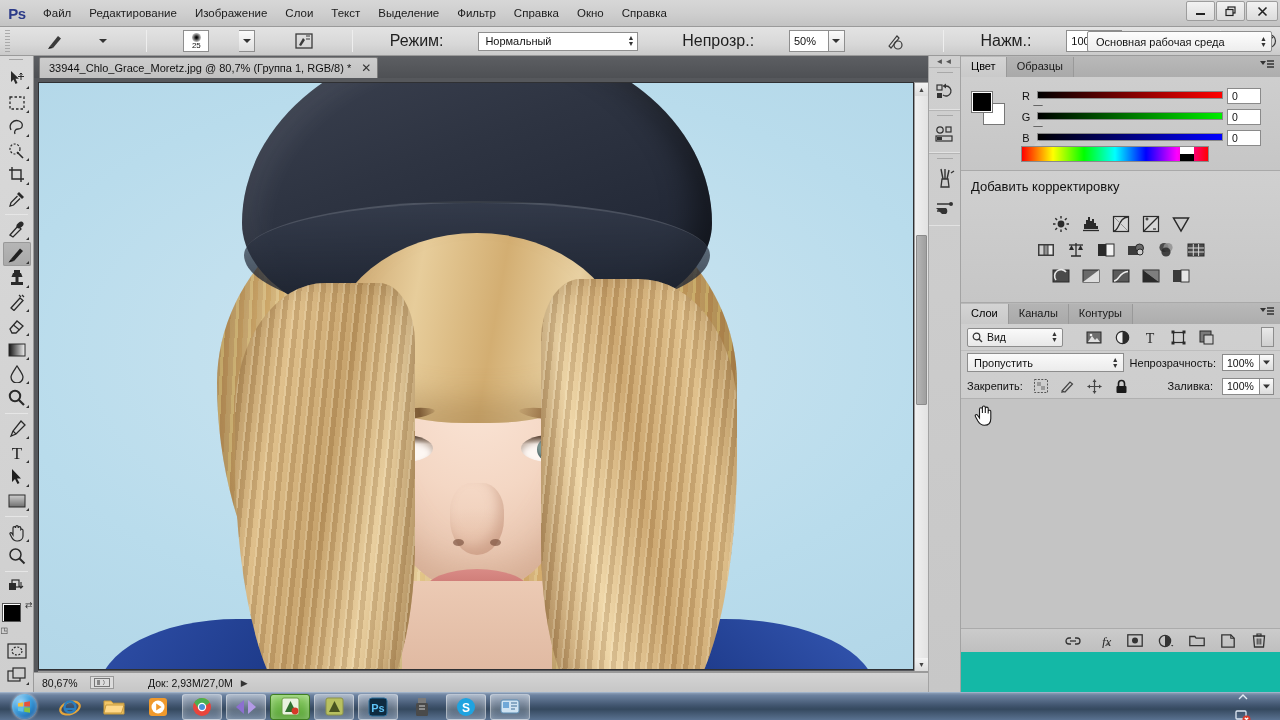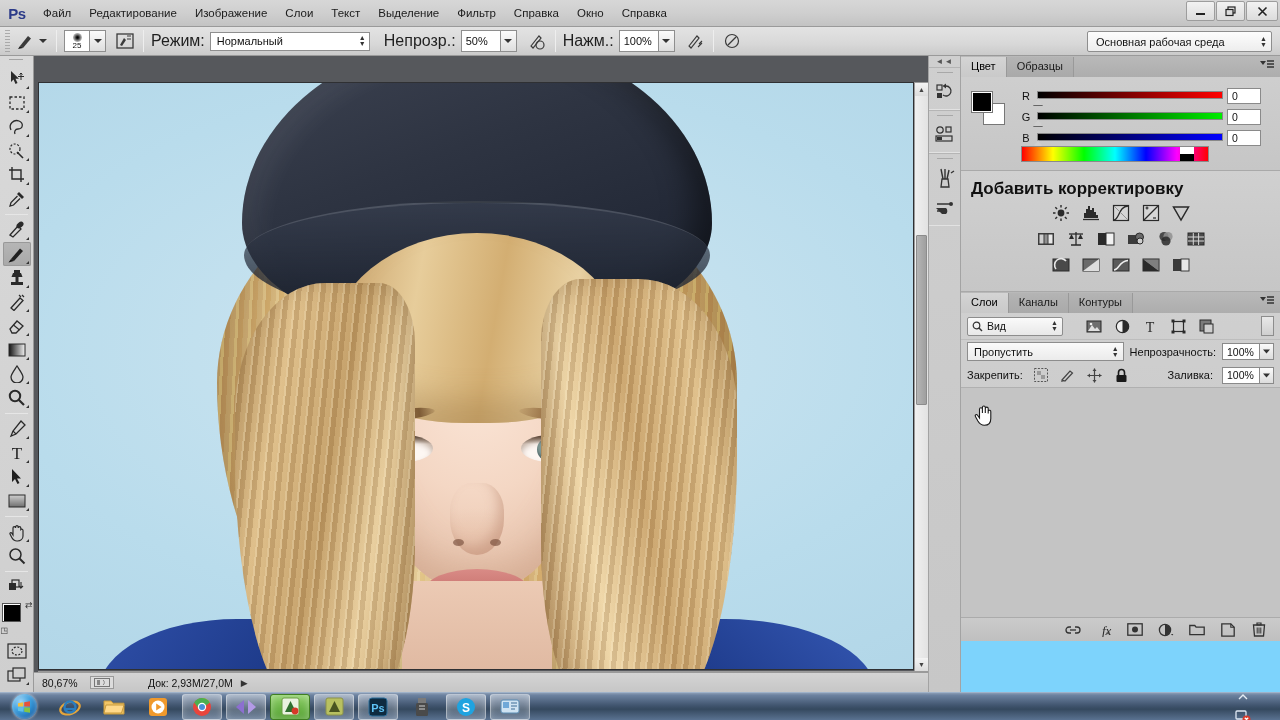--- a/index.html
+++ b/index.html
@@ -38,21 +38,21 @@
     display:flex; align-items:center; justify-content:center;
     font-size: 11px; color: #222;
   }
   .winbtn.close { width: 32px; }
 
   
   .optionsbar {
     position: absolute; left: 0; top: 27px; width: 1280px; height: 29px;
     background: linear-gradient(to bottom,#e3e3e3 0%,#d8d8d8 60%,#cacaca 100%);
     border-bottom: 1px solid #9a9a9a;
-    display: flex; align-items: center; padding-left: 3px;
+    display: flex; align-items: center; padding-left: 3px; justify-content: space-between;
   }
   .grip {
     width: 9px; height: 22px; margin-right: 3px;
     background-image: repeating-linear-gradient(to bottom, #9a9a9a 0 1px, transparent 1px 3px);
     background-size: 5px 3px; background-repeat: repeat-y;
     background-position: 2px 3px; opacity: .75;
   }
   .ob-sep { width: 1px; height: 22px; background: #b0b0b0; margin: 0 7px;
             border-right: 1px solid #eee; }
   .ob-label { font-size: 16px; color: #1f1f1f; margin-right: 5px; white-space: nowrap; }
@@ -261,21 +261,21 @@
   .minidock { position:absolute; left: 928px; top: 56px; width: 32px; height: 636px;
               background: linear-gradient(to bottom,#cfcfcf,#c7c7c7); border-left:1px solid #a3a3a3;}
   .mini-top { height: 11px; font-size:8px; color:#555; text-align:center; line-height:11px; letter-spacing:1px;}
   .mini-grp { border-top:1px solid #b5b5b5; border-bottom:1px solid #e2e2e2; padding: 2px 0; }
   .mini-grip { height: 7px;
     background-image: repeating-linear-gradient(to bottom,#a8a8a8 0 1px,transparent 1px 3px);
     background-size: 16px 3px; background-repeat:no-repeat; background-position: 8px 2px; }
   .mini-icon { width:32px; height:30px; display:flex; align-items:center; justify-content:center; }
 
   .dock { position:absolute; left: 960px; top: 56px; width: 320px; height: 636px;
-          background: #7dd3fc; border-left:1px solid #a3a3a3; }
+          background: #14b8a6; border-left:1px solid #a3a3a3; }
   .panel { background: linear-gradient(to bottom,#d0d0d0,#c6c6c6); border-bottom:1px solid #a9a9a9; }
   .ptabs { height: 21px; display:flex; align-items:flex-end; position:relative;
            background: linear-gradient(to bottom,#b9b9b9,#adadad); }
   .ptab { height: 20px; line-height:19px; padding: 0 10px; font-size: 11px; color:#1a1a1a;
           background: linear-gradient(to bottom,#b4b4b4,#a9a9a9); border-right:1px solid #999; }
   .ptab.active { background: linear-gradient(to bottom,#d4d4d4,#c9c9c9); color:#000; }
   .pmenu { position:absolute; right:6px; top:4px; color:#333; font-size:10px; }
 
   
   .colorbody { height: 93px; position:relative; padding: 8px 10px; }
@@ -296,21 +296,21 @@
   .sl-val { width: 34px; height: 16px; background:#fff; border:1px solid #8a8a8a;
             font-size: 10.5px; color:#111; padding-left:4px; line-height:14px; }
   .cp-ramp { position:absolute; left: 60px; bottom: 8px; width: 188px; height: 16px;
              border:1px solid #8a8a8a;
              background: linear-gradient(to right,#ff0000,#ffff00,#00ff00,#00ffff,#0000ff,#ff00ff,#ff0000); }
   .cp-white { position:absolute; right:14px; top:0; width:14px; height:7px; background:#fff; }
   .cp-black { position:absolute; right:14px; top:7px; width:14px; height:7px; background:#000; }
 
   
   .adjbody { padding: 8px 10px 10px; }
-  .adj-title { font-size: 17px; color:#111; font-weight:bold; margin-bottom: 4px; }
+  .adj-title { font-size: 13px; color:#111; font-weight:normal; margin-bottom: 20px; }
   .adj-row { display:flex; justify-content:center; gap: 8px; margin-bottom: 6px; }
   .adj-btn { width: 22px; height: 20px; display:flex; align-items:center; justify-content:center; }
 
   
   .lp-row1 { display:flex; align-items:center; height: 26px; padding: 0 6px; gap:4px; }
   .lp-filter { width: 96px; height: 19px; background: linear-gradient(to bottom,#fafafa,#e8e8e8);
                border:1px solid #8d8d8d; border-radius: 2px; display:flex; align-items:center;
                padding: 0 4px; font-size:10.5px; color:#111; justify-content:space-between;}
   .lp-kinds { display:flex; gap: 10px; margin-left: 18px; align-items:center; }
   .lp-kind { width: 18px; height: 18px; display:flex; align-items:center; justify-content:center; }
@@ -682,20 +682,26 @@
     <div class="tool">
       <svg width="20" height="16" viewBox="0 0 20 16">
           <rect x="1" y="4" width="12" height="10" fill="none" stroke="#2a2a2a" stroke-width="1.2"></rect>
           <rect x="6" y="1" width="12" height="10" fill="#cfcfcf" stroke="#2a2a2a" stroke-width="1.2"></rect>
         </svg>
       <span class="corner"></span>
     </div>
   </div>
 
   <div class="docarea">
+    <div class="tabbar">
+      <div class="doctab">
+        <span>33944_Chlo_Grace_Moretz.jpg @ 80,7% (Группа 1, RGB/8) *</span>
+        <span class="closex">✕</span>
+      </div>
+    </div>
 
     <div class="canvaswrap">
       <div class="art">
         <div class="hairback"></div>
         <div class="hairstreaks"></div>
         <div class="hat"></div>
         <div class="hat-band"></div>
         <div class="face"></div>
         <div class="bangs"></div>
         <div class="brow l"></div>

